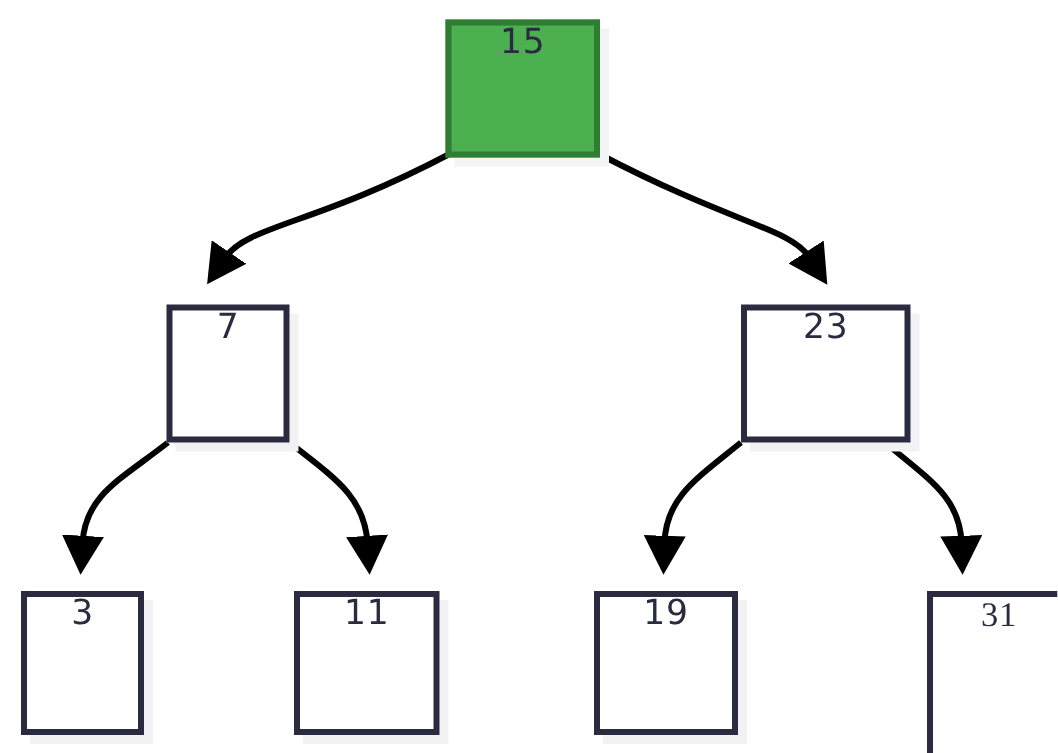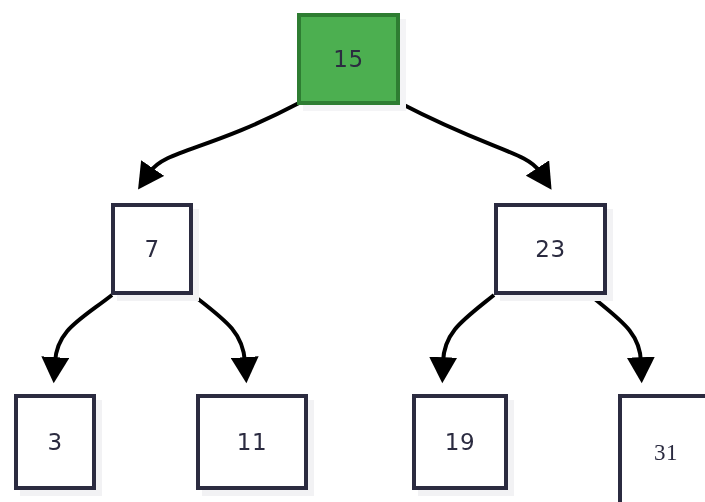--- a/index.html
+++ b/index.html
@@ -20,21 +20,21 @@
     left: 0;
     top: 0;
     width: 705px;
     height: 502px;
     pointer-events: none;
   }
   .node {
     position: absolute;
     box-sizing: border-box;
     display: flex;
-    align-items: center;
+    align-items: flex-start;
     justify-content: center;
     background: #ffffff;
     border: 4px solid #2b2b40;
     box-shadow: 6px 6px 0 0 #f2f2f4;
     z-index: 3;
   }
   .node.root-node {
     background: #4caf50;
     border: 4px solid #2e7d32;
     box-shadow: 6px 6px 0 0 #f4f4f6;
@@ -73,24 +73,24 @@
       </div>
       <div class="node" style="left: 111px; top: 203px; width: 82px; height: 92px;">
         <span class="node-label">7</span>
       </div>
       <div class="node" style="left: 494px; top: 203px; width: 113px; height: 92px;">
         <span class="node-label">23</span>
       </div>
       <div class="node" style="left: 14px; top: 394px; width: 82px; height: 96px;">
         <span class="node-label">3</span>
       </div>
-      <div class="node" style="left: 196px; top: 394px; width: 112px; height: 96px;">
+      <div class="node" style="left: 196px; top: 394px; width: 97px; height: 96px;">
         <span class="node-label">11</span>
       </div>
-      <div class="node" style="left: 396px; top: 394px; width: 96px; height: 96px; margin-left: 16px;">
+      <div class="node" style="left: 396px; top: 394px; width: 96px; height: 96px;">
         <span class="node-label">19</span>
       </div>
       <div class="node" style="left: 618px; top: 394px; width: 96px; height: 116px; font-family: Liberation Serif, serif;">
         <span class="node-label">31</span>
       </div>
     </div>
 
 </div>
 
 </body></html>

